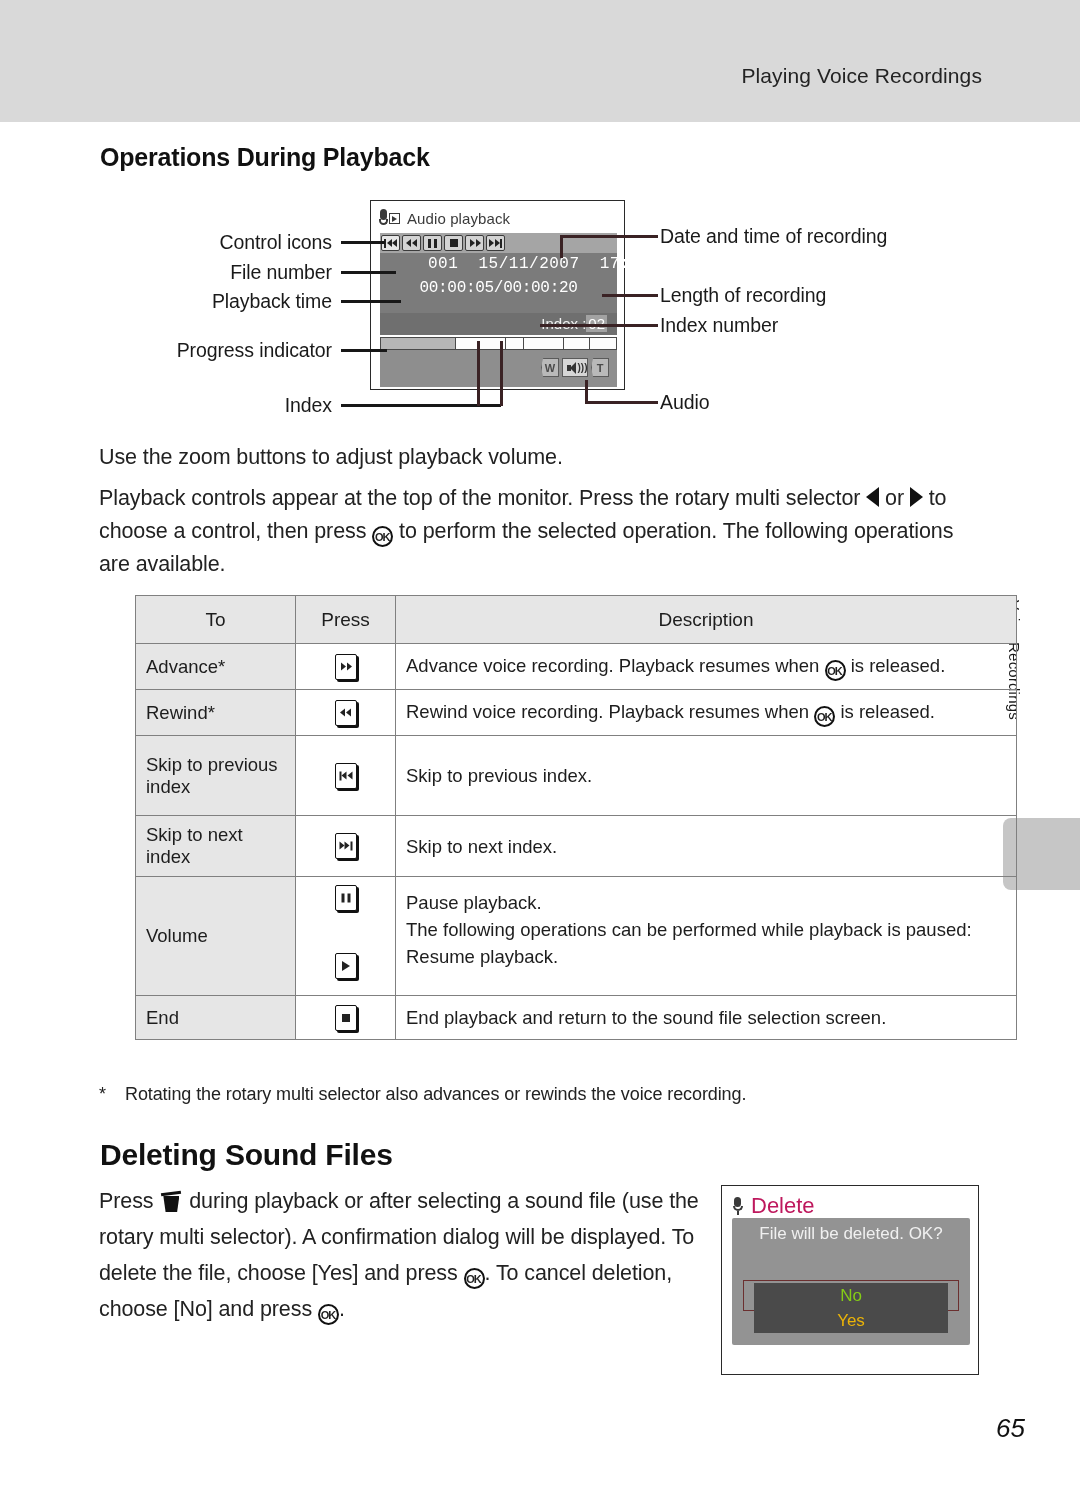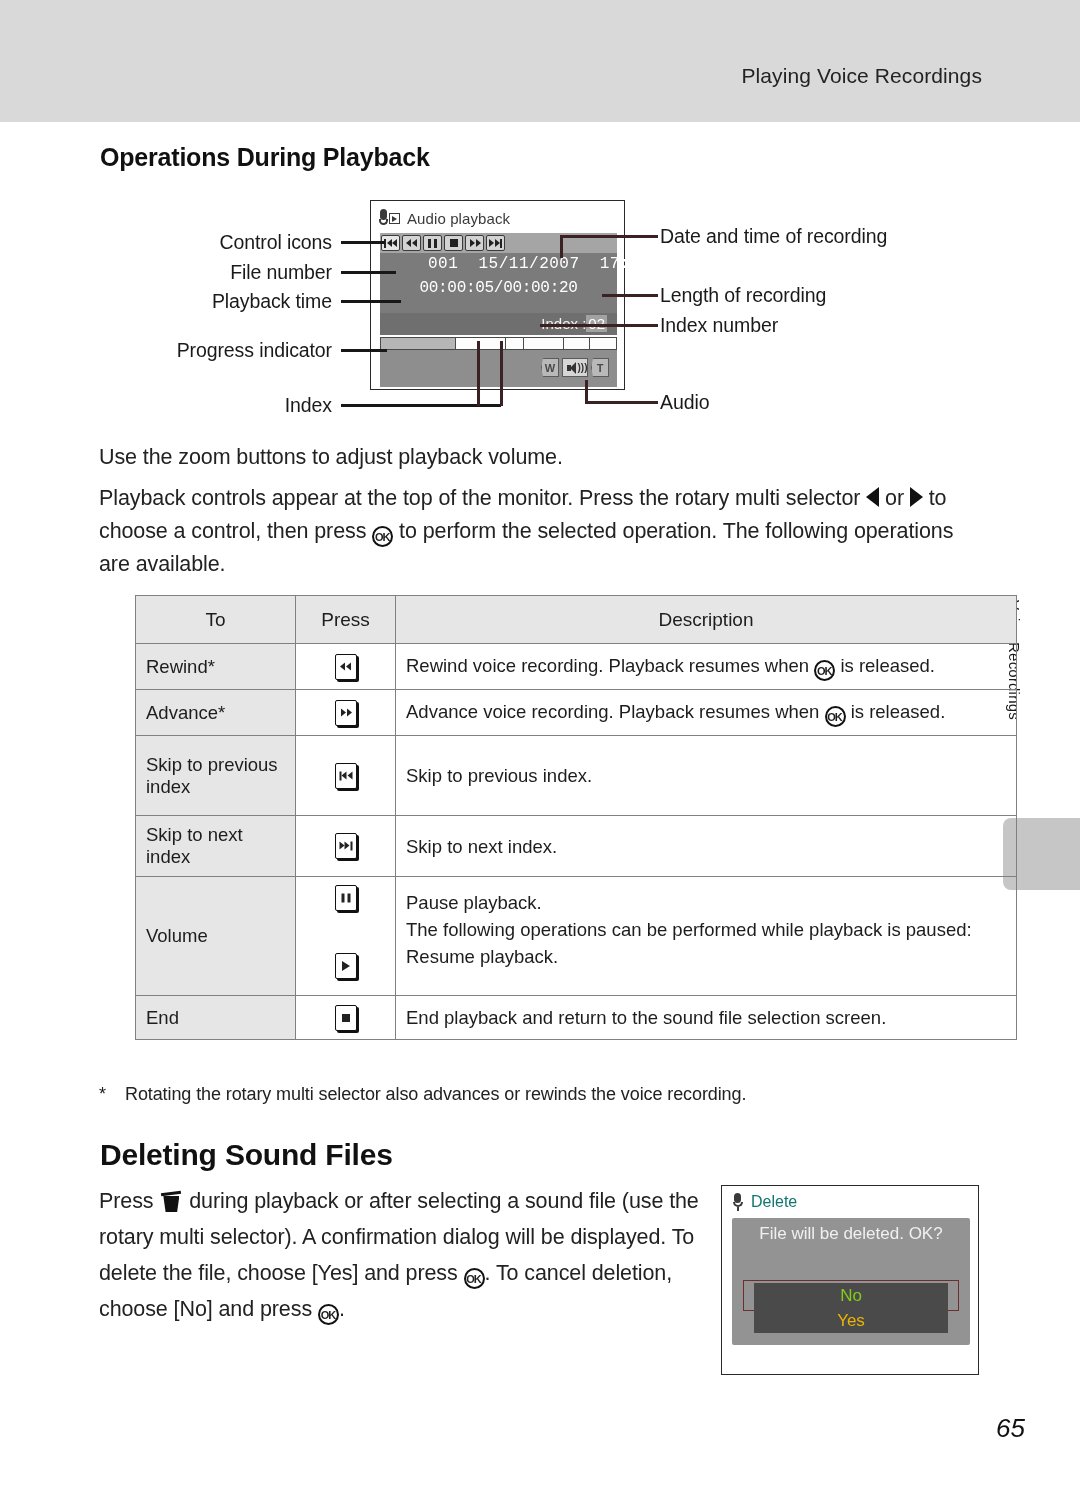--- a/index.html
+++ b/index.html
@@ -289,21 +289,21 @@
     position:absolute; left:721px; top:1185px; width:258px; height:190px;
     background:#fff; border:1.6px solid #2a2a2a;
   }
   .del-title{
     position:absolute; left:10px; top:7px; display:flex; align-items:center; gap:8px;
   }
   .del-mic{ position:relative; width:11px; height:18px; }
   .del-mic .b{ position:absolute; left:2px; top:0; width:7px; height:10px; background:#3a3a3a; border-radius:3.5px; }
   .del-mic .s{ position:absolute; left:0.5px; top:9px; width:10px; height:5px; border:2px solid #3a3a3a; border-top:none; border-radius:0 0 5px 5px; }
   .del-mic .p{ position:absolute; left:4.5px; top:14px; width:2px; height:4px; background:#3a3a3a; }
-  .del-titletext{ font-size:16px; color:#0f766e; }
+  .del-titletext{ font-size:22px; color:#be185d; }
 
   .del-body{
     position:absolute; left:10px; top:32px; width:238px; height:127px;
     background:#939393; border-radius:2px;
   }
   .del-msg{
     position:absolute; left:0; top:6px; width:238px; text-align:center;
     font-size:17px; color:#f0f0f0;
   }
   .del-opt{
@@ -452,37 +452,37 @@
 <table class="tbl">
   <thead>
     <tr>
       <th class="col-to">To</th>
       <th class="col-press">Press</th>
       <th class="col-desc">Description</th>
     </tr>
   </thead>
   <tbody>
     <tr>
+      <td class="col-to">Advance*</td>
+      <td class="col-press">
+        <span class="press-ic"><span class="gi gi-ff"></span></span>
+      </td>
+      <td class="col-desc">
+        <span>Advance voice recording. Playback resumes when</span>
+        <span class="gl-ok">OK</span>
+        <span>is released.</span>
+      </td>
+    </tr>
+    <tr>
       <td class="col-to">Rewind*</td>
       <td class="col-press">
         <span class="press-ic"><span class="gi gi-rew"></span></span>
       </td>
       <td class="col-desc">
         <span>Rewind voice recording. Playback resumes when</span>
-        <span class="gl-ok">OK</span>
-        <span>is released.</span>
-      </td>
-    </tr>
-    <tr>
-      <td class="col-to">Advance*</td>
-      <td class="col-press">
-        <span class="press-ic"><span class="gi gi-ff"></span></span>
-      </td>
-      <td class="col-desc">
-        <span>Advance voice recording. Playback resumes when</span>
         <span class="gl-ok">OK</span>
         <span>is released.</span>
       </td>
     </tr>
     <tr class="r-tall">
       <td class="col-to">Skip to previous index</td>
       <td class="col-press">
         <span class="press-ic"><span class="gi gi-prev">
               <i class="t2"></i>
             </span></span>

